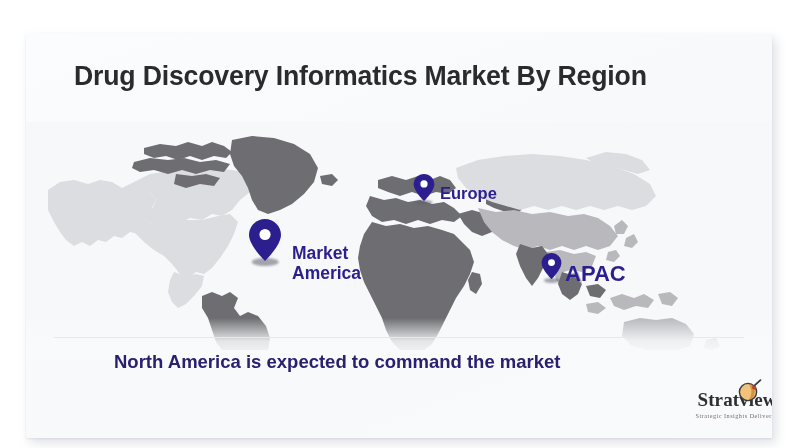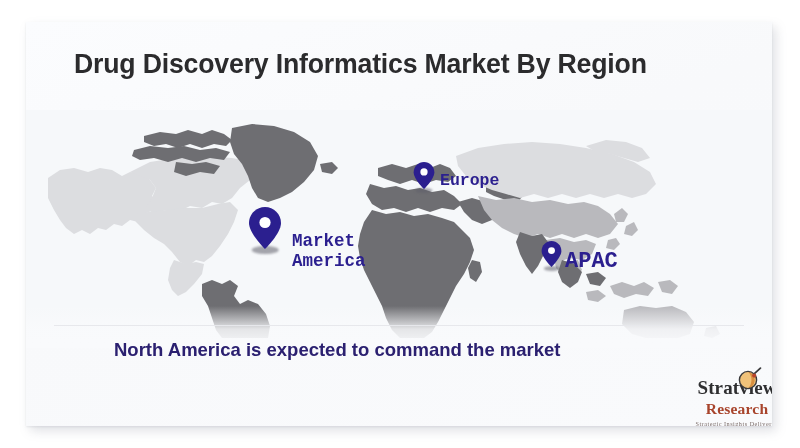--- a/index.html
+++ b/index.html
@@ -17,21 +17,21 @@
     position: relative;
     width: 800px;
     height: 448px;
     background: #ffffff;
   }
 
   
   .card {
     position: absolute;
     left: 26px;
-    top: 22px;
+    top: 34px;
     width: 746px;
     height: 404px;
     background: linear-gradient(160deg, #fbfcfe 0%, #f8f9fb 45%, #f9fafc 100%);
     box-shadow: 4px 5px 10px rgba(120,125,140,0.22),
                 0 1px 2px rgba(120,125,140,0.15);
     overflow: hidden;
   }
 
   
   .title {
@@ -87,21 +87,21 @@
     border-radius: 50%;
     background: rgba(95,95,105,0.55);
     filter: blur(1.1px);
   }
   .pin svg { position: relative; display: block; }
 
   .pin-label {
     position: absolute;
     color: #2b1f8f;
     font-weight: bold;
-    font-family: Liberation Mono, monospace;
+    font-family: Liberation Sans, sans-serif;
     line-height: 1.12;
     white-space: pre-line;
   }
 
   
   .divider {
     position: absolute;
     left: 28px;
     top: 303px;
     width: 690px;
@@ -309,18 +309,17 @@
         <div class="logo-word">Stratview</div>
         <svg class="logo-mark" viewBox="0 0 26 26">
           <circle cx="11" cy="13" r="8.6" fill="#f0c27a"></circle>
           <path d="M11 4.6 a8.6 8.6 0 0 1 0 16.8 a12 12 0 0 0 0 -16.8 Z" fill="#d98f3f"></path>
           <circle cx="11" cy="13" r="8.6" fill="none" stroke="#3a3a3c" stroke-width="1.4"></circle>
           <line x1="17.4" y1="6.6" x2="23.4" y2="1.2" stroke="#3a3a3c" stroke-width="1.8" stroke-linecap="round"></line>
           <circle cx="17.2" cy="8.6" r="2.1" fill="#b8442c"></circle>
         </svg>
 
       </div>
-      <div class="logo-research">Research</div>
       <div class="logo-tagline">Strategic Insights Delivered</div>
     </div>
 
   </div>
 </div>
 
 </body></html>

